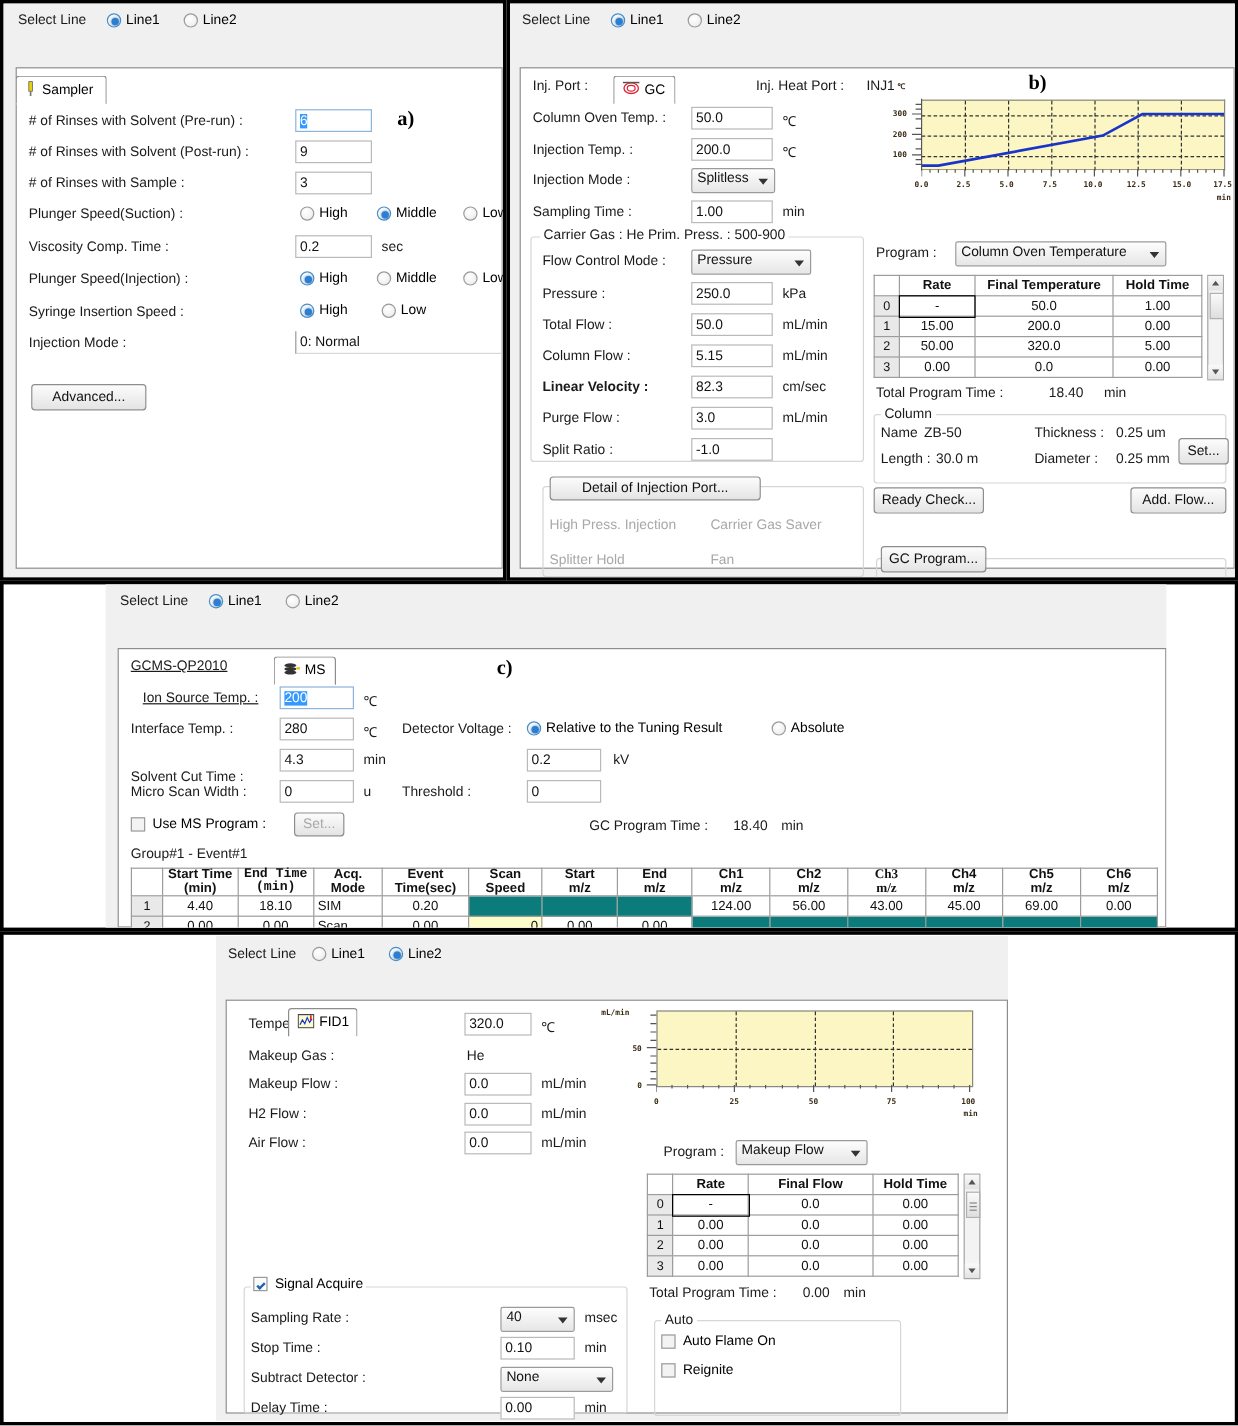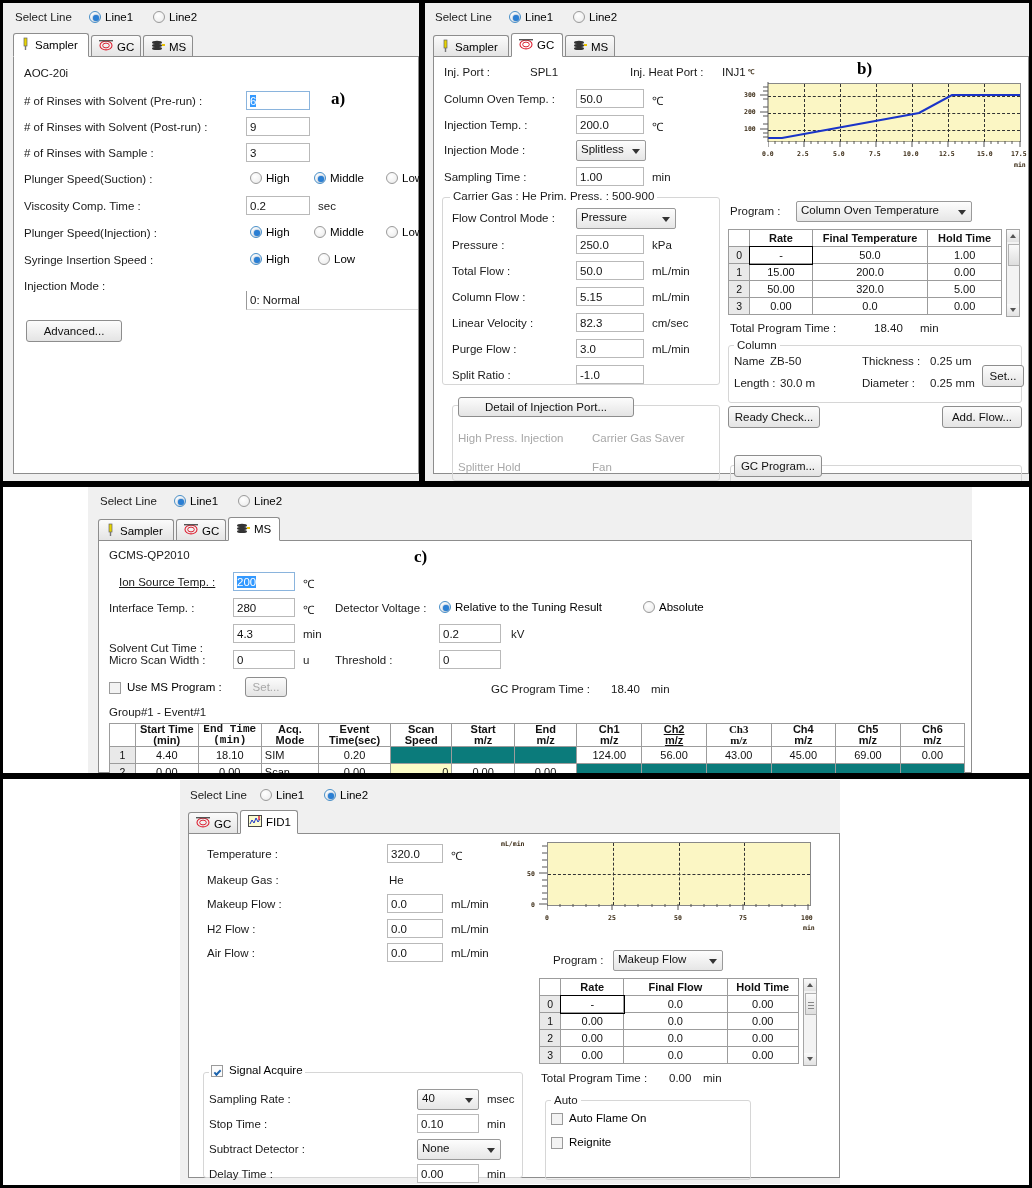--- a/index.html
+++ b/index.html
@@ -8,30 +8,30 @@
   .frame{position:absolute;border:3px solid #000;box-sizing:border-box;}
   .selline{position:absolute;font-size:11.5px;color:#1a1a1a;}
   .radio{display:inline-flex;align-items:flex-end;gap:4px;vertical-align:middle;}
   .rdot{width:12px;height:12px;border-radius:50%;border:1px solid #9a9a9a;background:
      radial-gradient(circle at 40% 35%, #ffffff 0%, #f2f2f2 60%, #dcdcdc 100%);box-sizing:border-box;position:relative;}
   .rdot.on::after{content:"";position:absolute;left:3px;top:3px;width:6px;height:6px;border-radius:50%;
      background:#2a7fd4;box-shadow:0 0 2px #1d64ad;}
   .rdot.on{border-color:#4a90c8;}
   .tab{position:absolute;height:22px;box-sizing:border-box;border:1px solid #8d8d8d;border-bottom:none;
      border-radius:3px 3px 0 0;background:linear-gradient(#fbfbfb,#e3e3e3);display:flex;align-items:center;
-     gap:4px;padding:0 7px;font-size:11.5px;}
+     gap:4px;padding:0 7px;font-size:11.5px;margin-top:30px;}
   .tab.active{background:#ffffff;border-bottom:1px solid #ffffff;z-index:5;height:24px;}
   .tabbody{position:absolute;background:#ffffff;border:1px solid #8d8d8d;box-sizing:border-box;}
   .lbl{position:absolute;font-size:11.5px;color:#1a1a1a;white-space:nowrap;}
   .lbl.dim{color:#a8a8a8;}
   .inp{position:absolute;box-sizing:border-box;border:1px solid #b9b9b9;background:#fff;
      font-family:"Liberation Sans",sans-serif;font-size:11.5px;padding:1px 3px;height:19px;line-height:16px;color:#111;}
   .inp.sel{border:1px solid #8ab4dd;}
   .inp.sel span{background:#3399ff;color:#fff;}
-  .inp.flat{border:none;border-left:1px solid #bbb;border-bottom:1px solid #d8d8d8;background:transparent;margin-top:15px;}
+  .inp.flat{border:none;border-left:1px solid #bbb;border-bottom:1px solid #d8d8d8;background:transparent;}
   .sel2{position:absolute;box-sizing:border-box;height:21px;border:1px solid #9a9a9a;border-radius:2px;
      background:linear-gradient(#fdfdfd,#e6e6e6);font-size:11.5px;padding:2px 18px 0 4px;color:#111;}
   .sel2 .car{position:absolute;right:5px;top:8px;width:0;height:0;border-left:4px solid transparent;
      border-right:4px solid transparent;border-top:5px solid #333;}
   .btn{position:absolute;box-sizing:border-box;border:1px solid #8d8d8d;border-radius:3px;
      background:linear-gradient(#fcfcfc,#e4e4e4);font-size:11.5px;text-align:center;color:#111;
      display:flex;align-items:center;justify-content:center;}
   .btn.dis{color:#a8a8a8;}
   .grp{position:absolute;box-sizing:border-box;border:1px solid #d6d6d6;border-radius:3px;}
   .grptitle{position:absolute;background:#fff;font-size:11.5px;padding:0 3px;color:#1a1a1a;}
@@ -257,21 +257,21 @@
     <div class="lbl" style="left:218px;top:182px;">kPa</div>
 
     <div class="lbl" style="left:18px;top:208px;">Total Flow :</div>
     <div class="inp" style="left:142px;top:204px;width:68px;"><span>50.0</span></div>
     <div class="lbl" style="left:218px;top:208px;">mL/min</div>
 
     <div class="lbl" style="left:18px;top:234px;">Column Flow :</div>
     <div class="inp" style="left:142px;top:230px;width:68px;"><span>5.15</span></div>
     <div class="lbl" style="left:218px;top:234px;">mL/min</div>
 
-    <div class="lbl" style="left:18px;top:260px;">Linear Velocity :</div>
+    <div class="lbl" style="left:18px;top:260px;font-weight:bold;">Linear Velocity :</div>
     <div class="inp" style="left:142px;top:256px;width:68px;"><span>82.3</span></div>
     <div class="lbl" style="left:218px;top:260px;">cm/sec</div>
 
     <div class="lbl" style="left:18px;top:286px;">Purge Flow :</div>
     <div class="inp" style="left:142px;top:282px;width:68px;"><span>3.0</span></div>
     <div class="lbl" style="left:218px;top:286px;">mL/min</div>
 
     <div class="lbl" style="left:18px;top:312px;">Split Ratio :</div>
     <div class="inp" style="left:142px;top:308px;width:68px;"><span>-1.0</span></div>
 
@@ -497,21 +497,21 @@
           <ellipse cx="6" cy="2.5" rx="5" ry="1.7" fill="#333"></ellipse>
           <ellipse cx="6" cy="5.5" rx="5" ry="1.7" fill="#333"></ellipse>
           <ellipse cx="6" cy="8.4" rx="5" ry="1.7" fill="#333"></ellipse>
           <path d="M11 5 L14 5" stroke="#e8c000" stroke-width="2"></path>
         </svg>
     </span>
     <span>MS</span>
   </div>
 
   <div class="tabbody" style="left:10px;top:53px;width:874px;height:233px;">
-    <div class="lbl" style="left:10px;top:8px;">GCMS-QP2010</div>
+    <div class="lbl" style="left:10px;top:8px;text-decoration:underline;">GCMS-QP2010</div>
 
     <div class="lbl" style="left:20px;top:35px;text-decoration:underline;">Ion Source Temp. :</div>
     <div class="inp sel" style="left:134px;top:31px;width:62px;"><span>200</span></div>
     <div class="lbl" style="left:204px;top:35px;">℃</div>
 
     <div class="lbl" style="left:10px;top:61px;">Interface Temp. :</div>
     <div class="inp" style="left:134px;top:57px;width:62px;"><span>280</span></div>
     <div class="lbl" style="left:204px;top:61px;">℃</div>
 
     <div class="lbl" style="left:10px;top:87px;margin-top:14px;">Solvent Cut Time :</div>
@@ -556,21 +556,21 @@
           <tr>
         <th class="rowhdr" style="width:20px;"></th>
         <th style="width:58px;">Start Time<br>(min)</th>
         <th style="width:58px;font-family:Liberation Mono, monospace;">End Time<br>(min)</th>
         <th style="width:52px;">Acq.<br>Mode</th>
         <th style="width:66px;">Event<br>Time(sec)</th>
         <th style="width:56px;">Scan<br>Speed</th>
         <th style="width:58px;">Start<br>m/z</th>
         <th style="width:58px;">End<br>m/z</th>
         <th style="width:60px;">Ch1<br>m/z</th>
-        <th style="width:60px;text-decoration:underline;">Ch2<br>m/z</th>
+        <th style="width:60px;">Ch2<br>m/z</th>
         <th style="width:60px;font-family:Liberation Serif, serif;">Ch3<br>m/z</th>
         <th style="width:60px;">Ch4<br>m/z</th>
         <th style="width:60px;">Ch5<br>m/z</th>
         <th style="width:60px;">Ch6<br>m/z</th>
       </tr>
       <tr>
         <td class="rowhdr">1</td>
         <td>4.40</td>
         <td>18.10</td>
         <td style="text-align:left;">SIM</td>
@@ -790,21 +790,21 @@
       <span>40</span>
       <span class="car"></span>
     </div>
     <div class="lbl" style="left:298px;top:259px;">msec</div>
 
     <div class="lbl" style="left:20px;top:284px;">Stop Time :</div>
     <div class="inp" style="left:228px;top:280px;width:62px;"><span>0.10</span></div>
     <div class="lbl" style="left:298px;top:284px;">min</div>
 
     <div class="lbl" style="left:20px;top:309px;">Subtract Detector :</div>
-    <div class="sel2" style="left:228px;top:305px;width:84px;">
+    <div class="sel2" style="left:228px;top:305px;width:94px;">
       <span>None</span>
       <span class="car"></span>
     </div>
 
     <div class="lbl" style="left:20px;top:334px;">Delay Time :</div>
     <div class="inp" style="left:228px;top:330px;width:62px;"><span>0.00</span></div>
     <div class="lbl" style="left:298px;top:334px;">min</div>
 
     <div class="grp" style="left:356px;top:266px;width:206px;height:80px;"></div>
     <div class="grptitle" style="left:362px;top:260px;">Auto</div>

